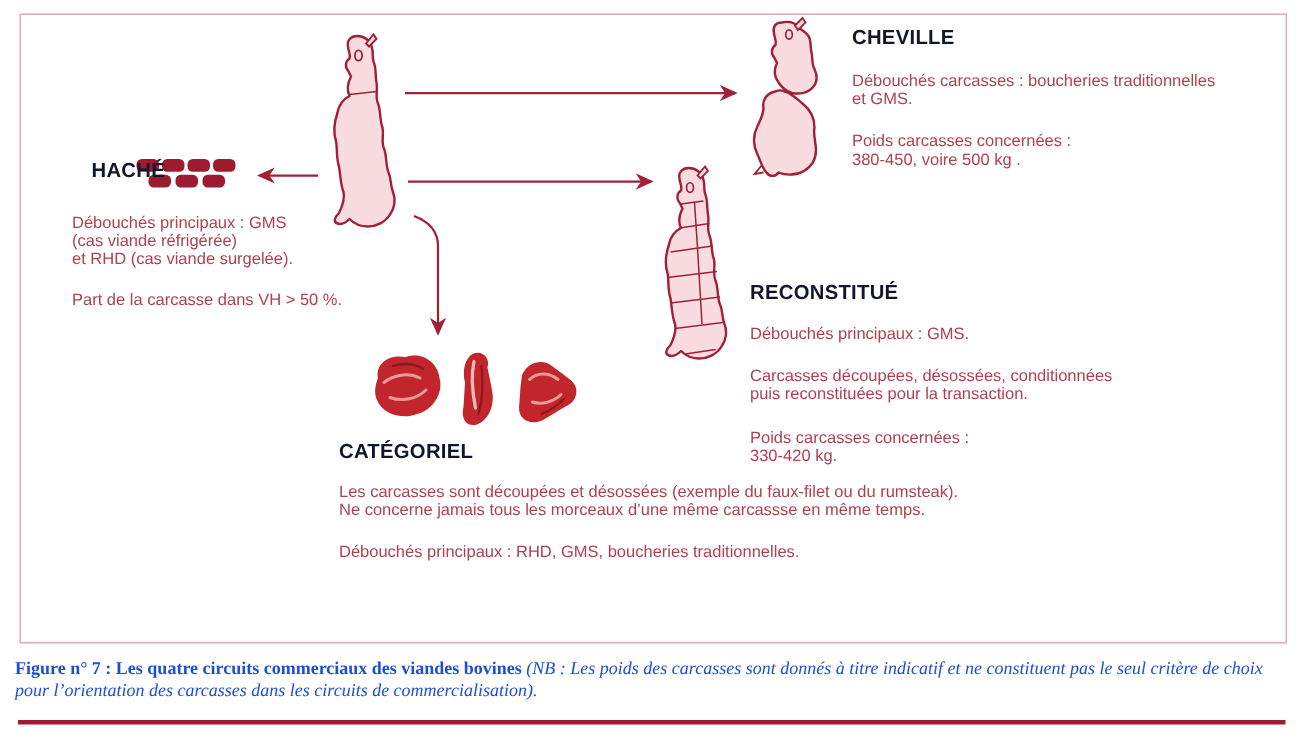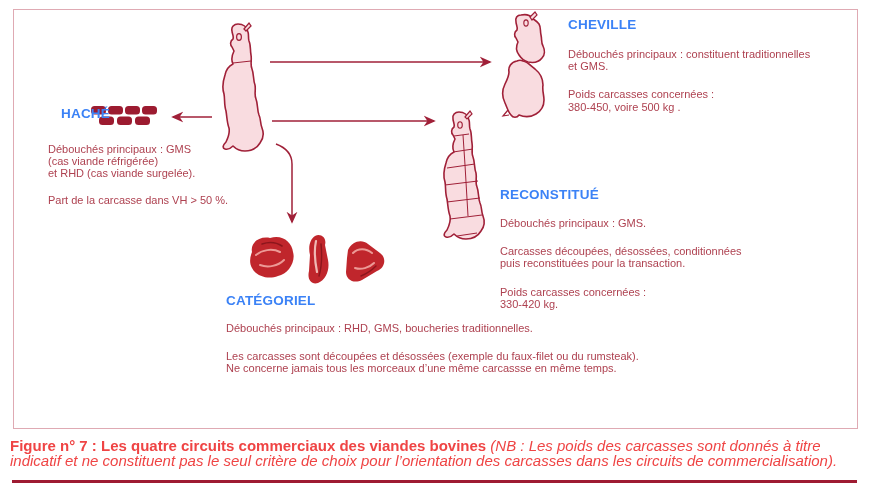--- a/index.html
+++ b/index.html
@@ -8,37 +8,37 @@
 
   
   .fig-box{position:absolute;left:13px;top:9px;width:843px;height:418px;
            border:1.4px solid #dfaab3;background:#ffffff;}
 
   
   #art{position:absolute;left:0;top:0;width:871px;height:489px;pointer-events:none;}
 
   
   .sec{position:absolute;}
-  .sec h3{margin:0;font-size:13.5px;line-height:14px;font-weight:bold;color:#3b82f6;letter-spacing:.2px;}
+  .sec h3{margin:0;font-size:13.5px;line-height:14px;font-weight:bold;color:#0f172a;letter-spacing:.2px;}
   .sec p{margin:0 0 16px 0;font-size:11px;line-height:12.2px;color:#ae4150;white-space:pre-line;}
   .sec p:last-child{margin-bottom:0;}
 
   #sec-hache{left:24px;top:107px;width:250px;}
   #sec-hache h3{margin-bottom:22px;padding-left:37px;}
   #sec-hache p{margin-bottom:14px;margin-left:24px;}
   #sec-cheville{left:568px;top:18px;width:285px;}
   #sec-cheville h3{margin-bottom:16px;}
   #sec-reconstitue{left:500px;top:188px;width:350px;}
   #sec-reconstitue h3{margin-bottom:15px;}
   #sec-categoriel{left:226px;top:294px;width:480px;}
   #sec-categoriel h3{margin-bottom:14px;}
 
   
   .caption{position:absolute;left:10px;top:438px;width:852px;
-           font-size:15px;line-height:15px;color:#ef4444;}
+           font-size:12px;line-height:15px;color:#1d4ed8;font-family:Liberation Serif, serif;}
   .caption .cap-bold{font-weight:bold;}
   .caption .cap-note{font-style:italic;}
 
   .bottom-rule{position:absolute;left:12px;top:480px;width:845px;height:3px;background:#9e1b32;}
 </style>
 </head>
 <body>
 
 <div id="page">
 
@@ -138,39 +138,39 @@
   <div class="sec" id="sec-hache">
     <h3>HACHÉ</h3>
     <p>Débouchés principaux : GMS
 (cas viande réfrigérée)
 et RHD (cas viande surgelée).</p>
     <p>Part  de la carcasse dans VH &gt; 50 %.</p>
   </div>
 
   <div class="sec" id="sec-cheville">
     <h3>CHEVILLE</h3>
-    <p>Débouchés principaux : constituent traditionnelles
+    <p>Débouchés carcasses : boucheries traditionnelles
 et GMS.</p>
     <p>Poids carcasses concernées :
 380-450, voire 500 kg .</p>
   </div>
 
   <div class="sec" id="sec-reconstitue">
     <h3>RECONSTITUÉ</h3>
     <p>Débouchés principaux : GMS.</p>
     <p>Carcasses découpées, désossées, conditionnées
 puis reconstituées pour la transaction.</p>
     <p>Poids carcasses concernées :
 330-420 kg.</p>
   </div>
 
   <div class="sec" id="sec-categoriel">
     <h3>CATÉGORIEL</h3>
-    <p>Débouchés principaux : RHD, GMS, boucheries traditionnelles.</p>
     <p>Les carcasses sont découpées et désossées (exemple du faux-filet ou du rumsteak).
 Ne concerne jamais tous les morceaux d’une même carcassse en même temps.</p>
+    <p>Débouchés principaux : RHD, GMS, boucheries traditionnelles.</p>
   </div>
 
   <div class="caption"><span class="cap-bold">Figure n° 7 : Les quatre circuits commerciaux des viandes bovines</span><span class="cap-note"> (NB : Les poids des carcasses sont donnés à titre indicatif et ne constituent pas le seul critère de choix pour l’orientation des carcasses dans les circuits de commercialisation).</span></div>
 
   <div class="bottom-rule"></div>
 
 </div>
 
 </body></html>

